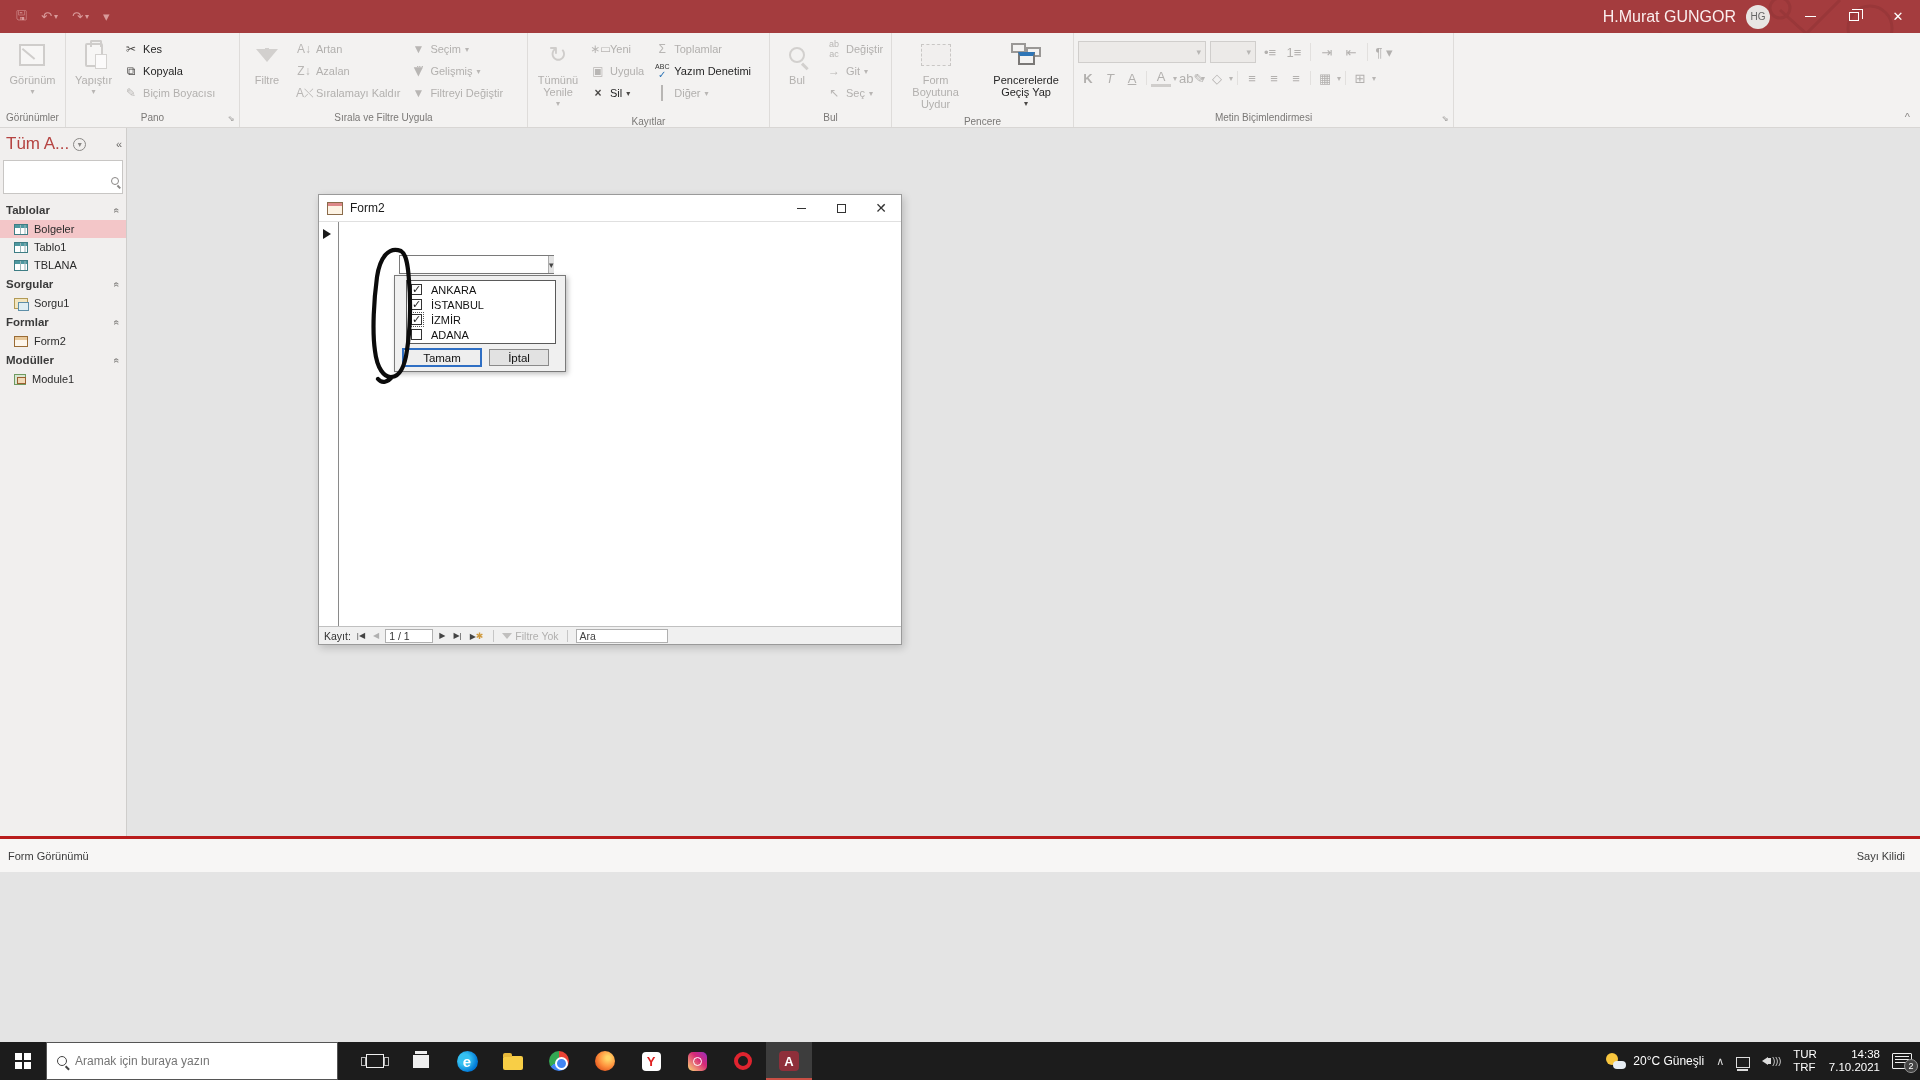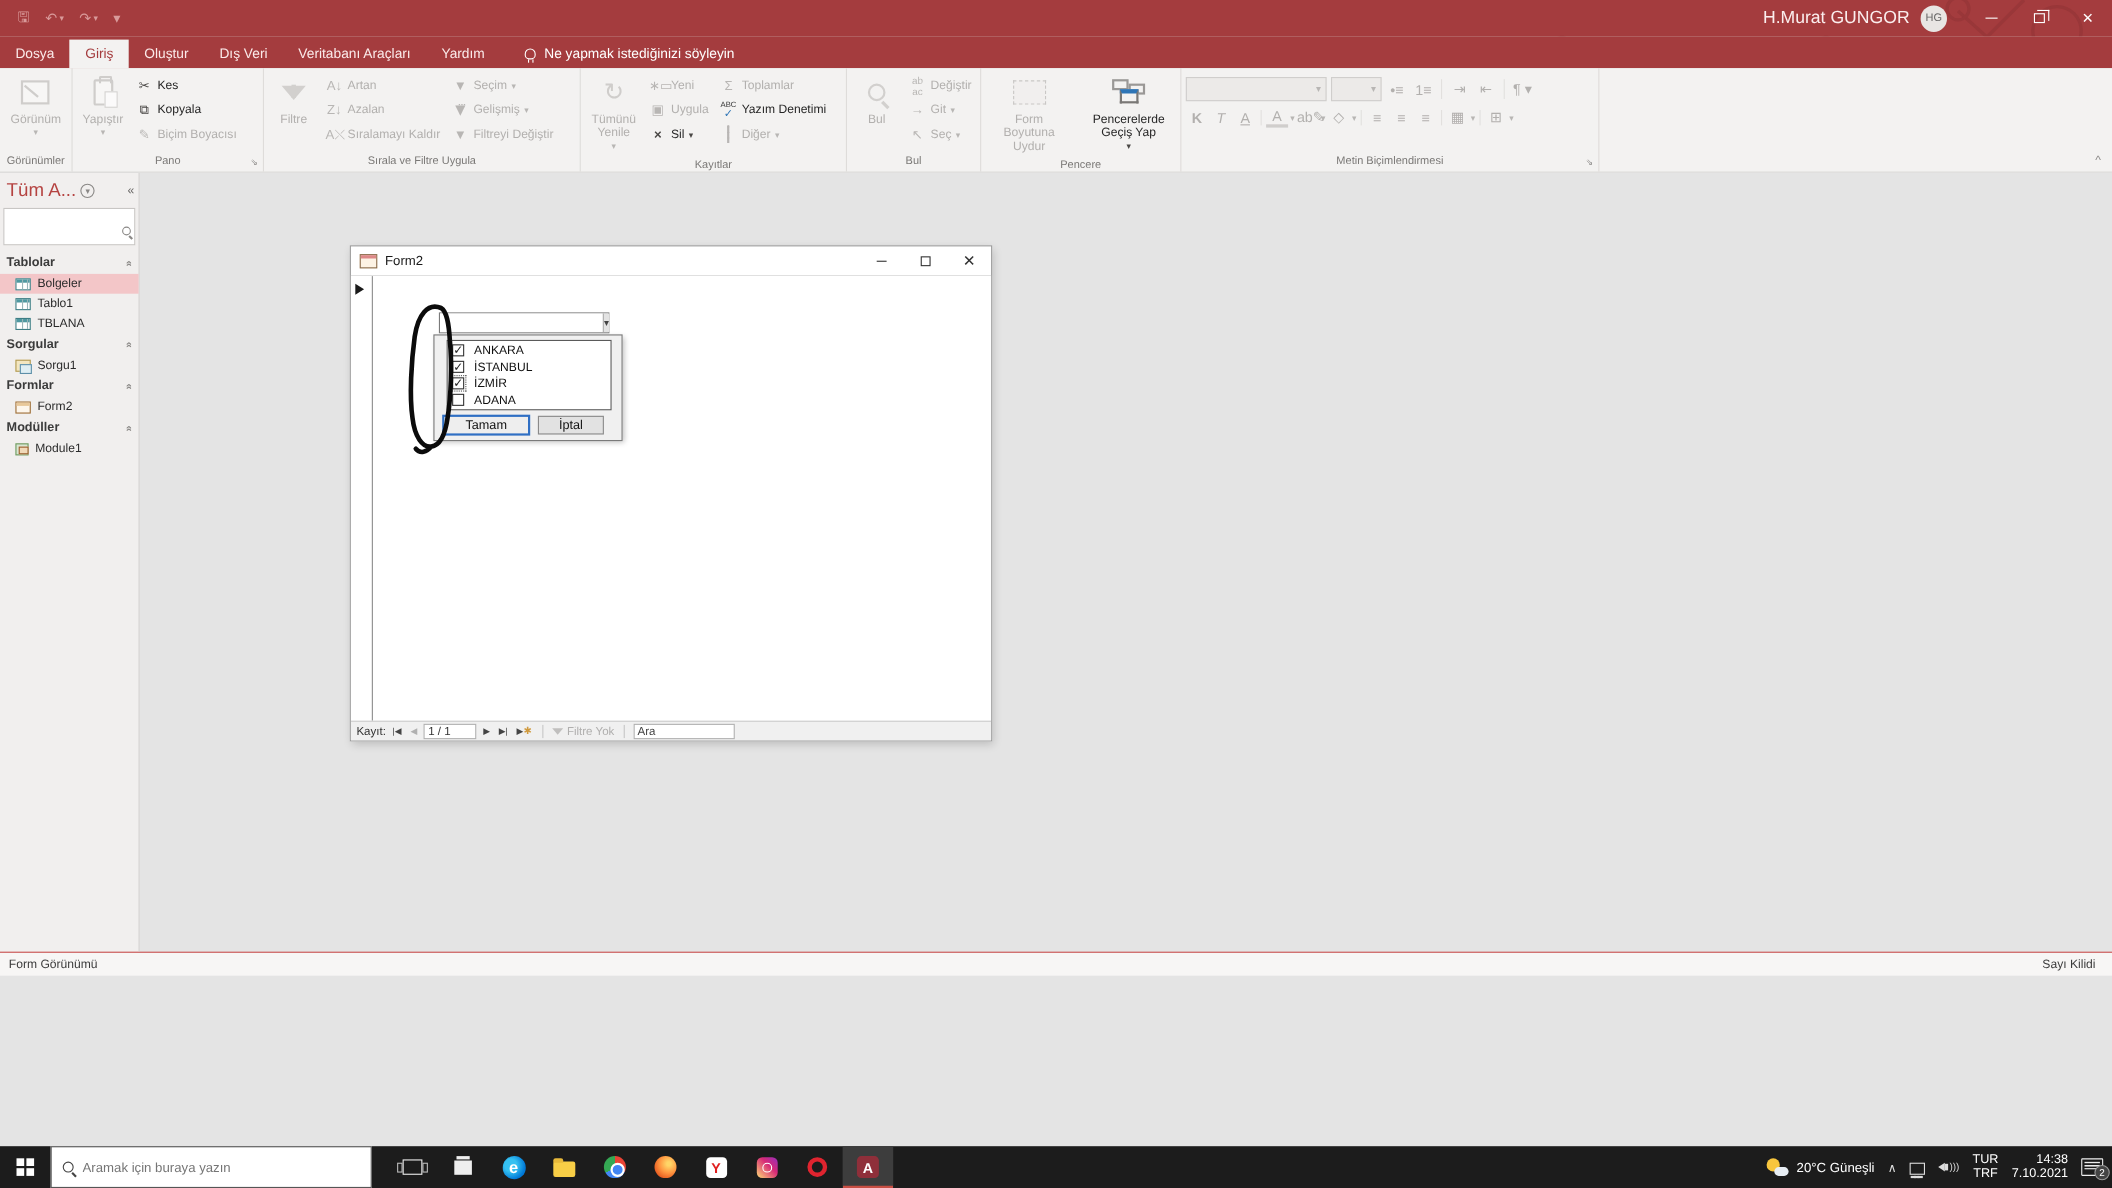--- a/index.html
+++ b/index.html
@@ -119,21 +119,21 @@
   .navg{font-size:8px;color:#444;padding:0 2px}
   .navg.dis{color:#b0b0b0}
   .pos-box{width:48px;height:14px;background:#fff;border:1px solid #b0b0b0;font-size:10.5px;display:flex;align-items:center;padding-left:3px}
   .nav-sep{width:1px;height:12px;background:#c6c6c6;margin:0 4px}
   .filt{display:flex;align-items:center;gap:3px;color:#b0afae}
   .filt .f-ic{width:0;height:0;border-left:5px solid transparent;border-right:5px solid transparent;border-top:6px solid #c0bfbe}
   .nav-ara{width:92px;height:14px;background:#fff;border:1px solid #b0b0b0;font-size:10.5px;color:#444;display:flex;align-items:center;padding-left:3px}
   .star{color:#d09a3e;font-size:9px}
 
   
-  .statusbar{height:22px;background:#f7f6f5;border-top:1px solid #b91c1c;display:flex;align-items:center;font-size:11px;color:#3b3b3b;padding:0 15px 0 8px}
+  .statusbar{height:36px;background:#f7f6f5;border-top:3px solid #b91c1c;display:flex;align-items:center;font-size:11px;color:#3b3b3b;padding:0 15px 0 8px}
   .statusbar .right{margin-left:auto}
 
   
   .taskbar{position:absolute;left:0;bottom:0;width:1920px;height:38px;background:#1c1c1c;display:flex;align-items:center;color:#fff}
   .startbtn{width:46px;height:38px;display:flex;align-items:center;justify-content:center}
   .winlogo{width:16px;height:16px;display:grid;grid-template-columns:7px 7px;grid-template-rows:7px 7px;gap:1.6px}
   .winlogo span{background:#fefefe}
   .tb-search{width:292px;height:38px;background:#fff;display:flex;align-items:center;gap:8px;padding:0 10px;border:1px solid #555}
   .tb-search .mag-d{width:10px;height:10px;border:1.6px solid #444;border-radius:50%;position:relative;flex:0 0 10px}
   .tb-search .mag-d::after{content:"";position:absolute;right:-4px;bottom:-4px;width:5px;height:1.6px;background:#444;transform:rotate(45deg)}
@@ -162,21 +162,21 @@
   .sun-cloud{position:relative;width:20px;height:16px}
   .sun-cloud .sun{position:absolute;left:0;top:0;width:12px;height:12px;border-radius:50%;background:#f8c63e}
   .sun-cloud .cloud{position:absolute;right:0;bottom:0;width:13px;height:8px;border-radius:6px;background:#e8eef4}
   .caret-up{color:#ddd;font-size:11px}
   .net-ic{width:14px;height:11px;border:1.4px solid #ddd;position:relative;margin-top:2px}
   .net-ic::after{content:"";position:absolute;left:3px;bottom:-4px;width:5px;height:2px;background:#ddd;box-shadow:-3px 0 0 #ddd,3px 0 0 #ddd}
   .spk{display:flex;align-items:center;color:#ddd}
   .spk .cone{width:0;height:0;border-top:4px solid transparent;border-bottom:4px solid transparent;border-right:6px solid #ddd}
   .spk .base{width:3px;height:6px;background:#ddd}
   .spk .waves{font-size:9px;margin-left:1px}
-  .lang{display:flex;flex-direction:column;line-height:13px;font-size:11.5px;text-align:center}
+  .lang{display:flex;flex-direction:column;line-height:13px;font-size:11.5px;text-align:left}
   .clock{display:flex;flex-direction:column;line-height:13px;font-size:11.5px;text-align:right}
   .notif{position:relative;width:20px;height:16px;border:1.6px solid #eee;border-radius:1px}
   .notif .lines{position:absolute;left:2px;top:2px;right:2px;height:7px;background:linear-gradient(#eee 1.4px,transparent 1.4px);background-size:100% 3px}
   .badge{position:absolute;right:-7px;bottom:-5px;width:14px;height:14px;border-radius:50%;background:#444;border:1px solid #999;color:#fff;font-size:9px;display:flex;align-items:center;justify-content:center}
 </style>
 </head>
 <body>
 
 <div id="app">
 
@@ -203,32 +203,20 @@
       <span class="winbtn">
           <span class="min-glyph"></span>
         </span>
       <span class="winbtn">
           <span class="restore-glyph"></span>
         </span>
       <span class="winbtn">✕</span>
     </div>
   </div>
 
-  <div class="tabrow">
-    <span class="tab">Dosya</span>
-    <span class="tab active">Giriş</span>
-    <span class="tab">Oluştur</span>
-    <span class="tab">Dış Veri</span>
-    <span class="tab">Veritabanı Araçları</span>
-    <span class="tab">Yardım</span>
-    <span class="tellme">
-      <span class="bulb"></span>
-      <span>Ne yapmak istediğinizi söyleyin</span>
-    </span>
-  </div>
 
   <div class="ribbon">
 
     <div class="rgroup" style="width:66px">
       <div class="rgroup-content" style="justify-content:center">
         <div class="bigbtn disabled">
           <span class="bicon">
               <span class="i-view"></span>
             </span>
           <span>Görünüm</span>

